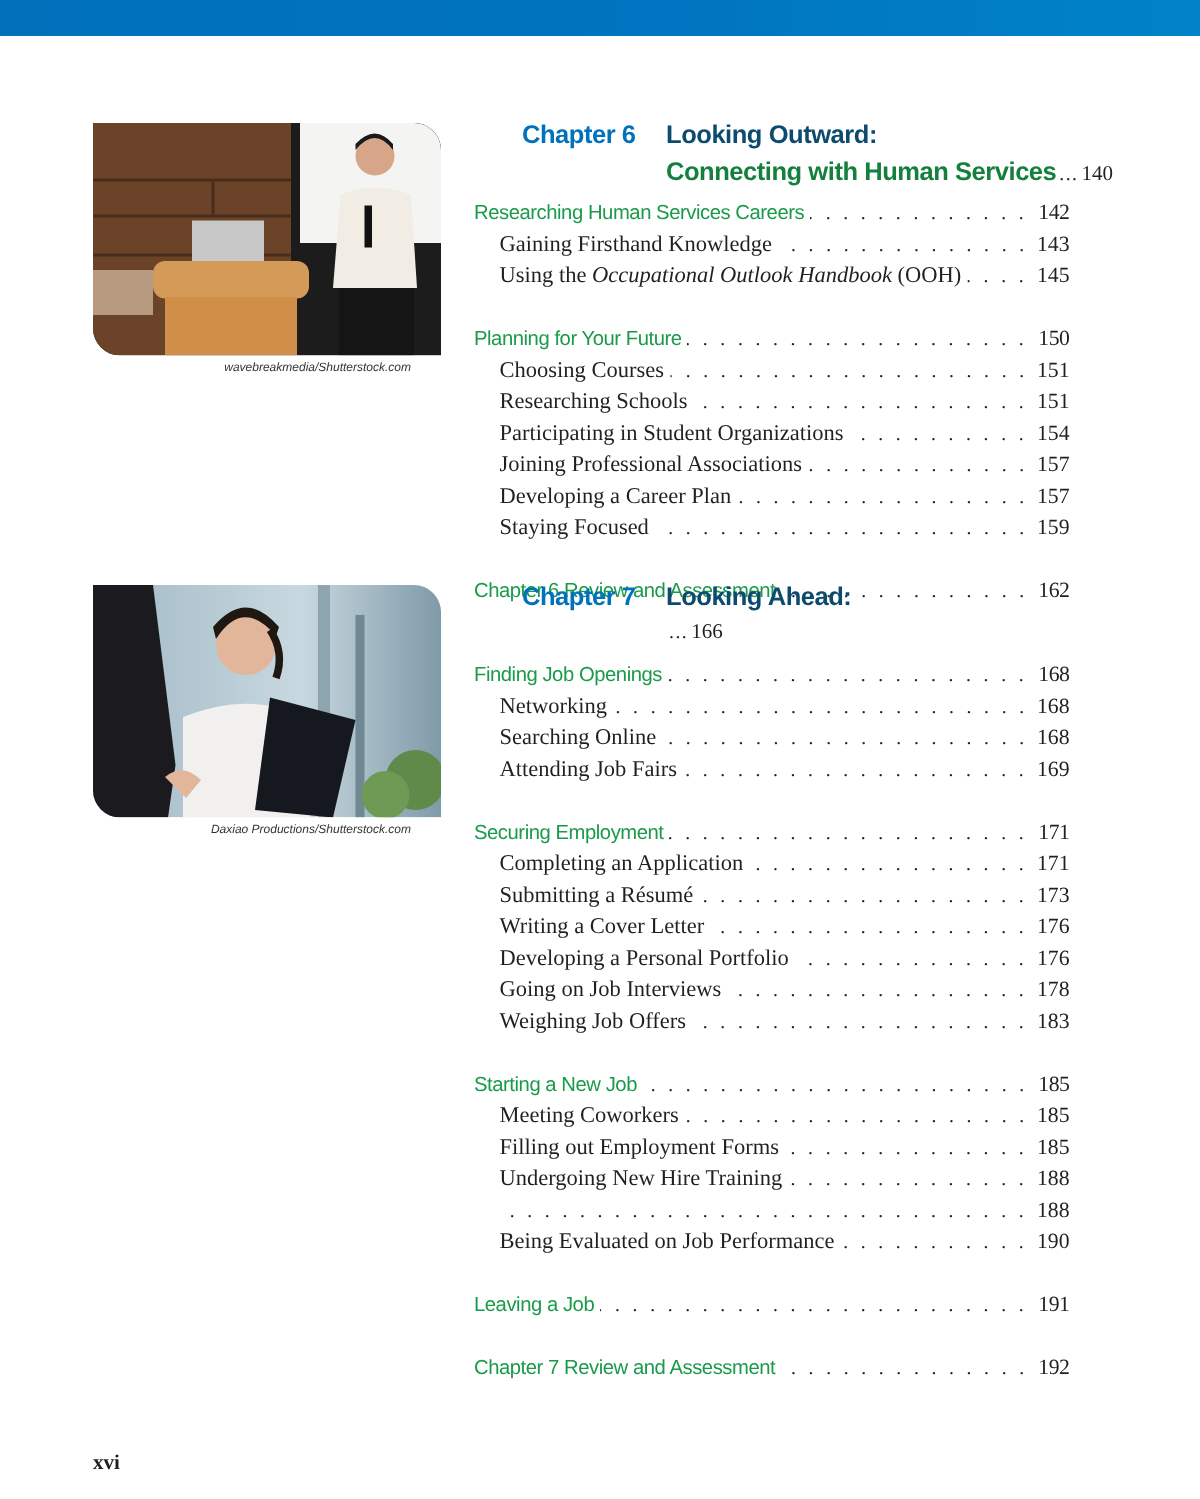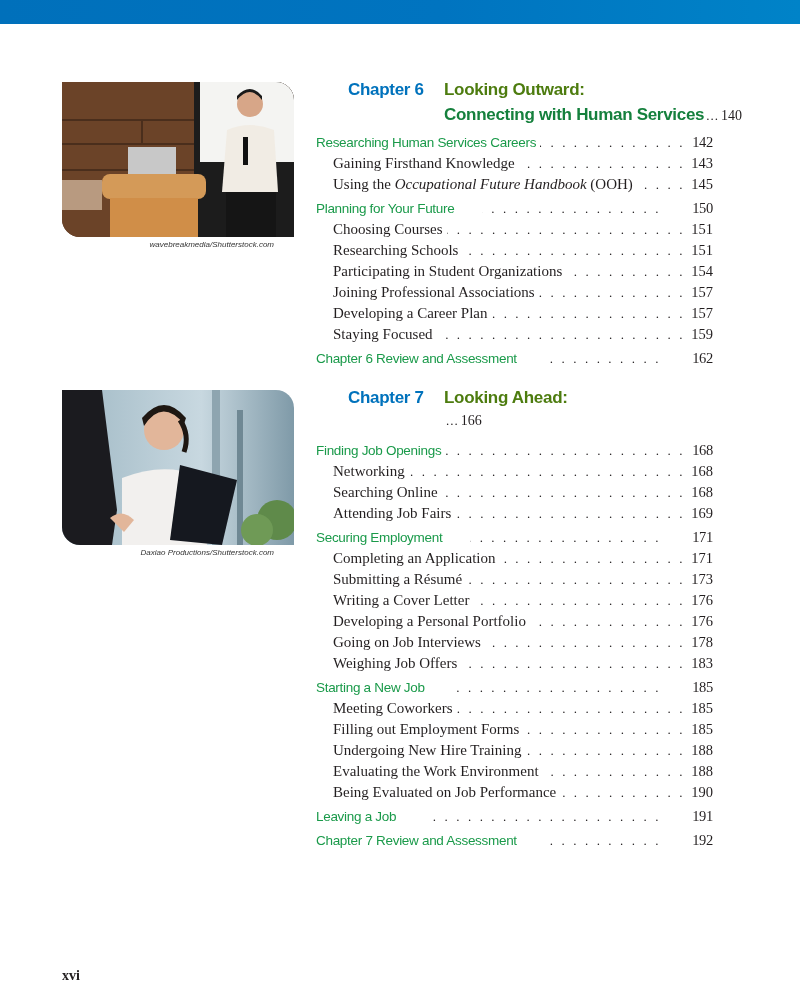--- a/index.html
+++ b/index.html
@@ -32,37 +32,37 @@
 
   .ch-head { position: relative; height: 54px; margin-bottom: 0; margin-left: 32px; }
   .ch-num {
     position: absolute; left: 0; top: 0;
     font-family: "Liberation Sans", sans-serif; font-weight: bold;
     font-size: 17px; color: #0072bc; letter-spacing: -0.3px;
   }
   .ch-title1 {
     position: absolute; left: 96px; top: 0;
     font-family: "Liberation Sans", sans-serif; font-weight: bold;
-    font-size: 17px; color: #4d7c0f; letter-spacing: -0.3px;
+    font-size: 17px; color: #0c4a6e; letter-spacing: -0.3px;
   }
   .ch-title2row {
     position: absolute; left: 96px; right: 0; top: 25px;
     display: flex; align-items: baseline;
   }
   .ch-title2 {
     font-family: "Liberation Sans", sans-serif; font-weight: bold;
     font-size: 17px; color: #15803d; letter-spacing: -0.3px; white-space: nowrap;
   }
   .ch-dots { font-size: 13px; color: #231f20; margin-left: 2px; letter-spacing: 1px; }
   .ch-page { font-size: 14px; color: #231f20; margin-left: 2px; }
 
   .row { display: flex; align-items: baseline; height: 21px; }
   .row.sec { color: #1a9a4a; font-family: "Liberation Sans", sans-serif; font-size: 13.5px; letter-spacing: -0.3px; }
   .row.sub { padding-left: 17px; color: #231f20; font-size: 15px; }
-  .row.gap { margin-top: 3px; gap: 24px; }
+  .row.gap { margin-top: 21px; }
   .label { white-space: nowrap; }
   .label i { font-style: italic; }
   .leader {
     flex: 1; overflow: hidden; white-space: nowrap; margin: 0 4px;
     color: #231f20; font-family: "Liberation Serif", serif; font-size: 13px;
     letter-spacing: 2.6px; direction: rtl;
   }
   .pg { font-family: "Liberation Serif", serif; font-size: 14.5px; color: #231f20; min-width: 24px; text-align: right; }
 
   .folio {
@@ -138,21 +138,21 @@
     <span class="label">Researching Human Services Careers</span>
     <span class="leader">. . . . . . . . . . . . . . . . . . . . . . . . . . . . . . . . . . . . . . . . . . . . . . . . . .</span>
     <span class="pg">142</span>
   </div>
   <div class="row sub">
     <span class="label">Gaining Firsthand Knowledge</span>
     <span class="leader">. . . . . . . . . . . . . . . . . . . . . . . . . . . . . . . . . . . . . . . . . . . . . . . . . .</span>
     <span class="pg">143</span>
   </div>
   <div class="row sub">
-    <span class="label"><span>Using the </span><i>Occupational Future Handbook</i><span> (OOH)</span></span>
+    <span class="label"><span>Using the </span><i>Occupational Outlook Handbook</i><span> (OOH)</span></span>
     <span class="leader">. . . . . . . . . . . . . . . . . . . . . . . . . . . . . . . . . . . . . . . . . . . . . . . . . .</span>
     <span class="pg">145</span>
   </div>
 
   <div class="row sec gap">
     <span class="label">Planning for Your Future</span>
     <span class="leader">. . . . . . . . . . . . . . . . . . . . . . . . . . . . . . . . . . . . . . . . . . . . . . . . . .</span>
     <span class="pg">150</span>
   </div>
   <div class="row sub">
@@ -274,21 +274,20 @@
     <span class="label">Filling out Employment Forms</span>
     <span class="leader">. . . . . . . . . . . . . . . . . . . . . . . . . . . . . . . . . . . . . . . . . . . . . . . . . .</span>
     <span class="pg">185</span>
   </div>
   <div class="row sub">
     <span class="label">Undergoing New Hire Training</span>
     <span class="leader">. . . . . . . . . . . . . . . . . . . . . . . . . . . . . . . . . . . . . . . . . . . . . . . . . .</span>
     <span class="pg">188</span>
   </div>
   <div class="row sub">
-    <span class="label">Evaluating the Work Environment</span>
     <span class="leader">. . . . . . . . . . . . . . . . . . . . . . . . . . . . . . . . . . . . . . . . . . . . . . . . . .</span>
     <span class="pg">188</span>
   </div>
   <div class="row sub">
     <span class="label">Being Evaluated on Job Performance</span>
     <span class="leader">. . . . . . . . . . . . . . . . . . . . . . . . . . . . . . . . . . . . . . . . . . . . . . . . . .</span>
     <span class="pg">190</span>
   </div>
 
   <div class="row sec gap">

